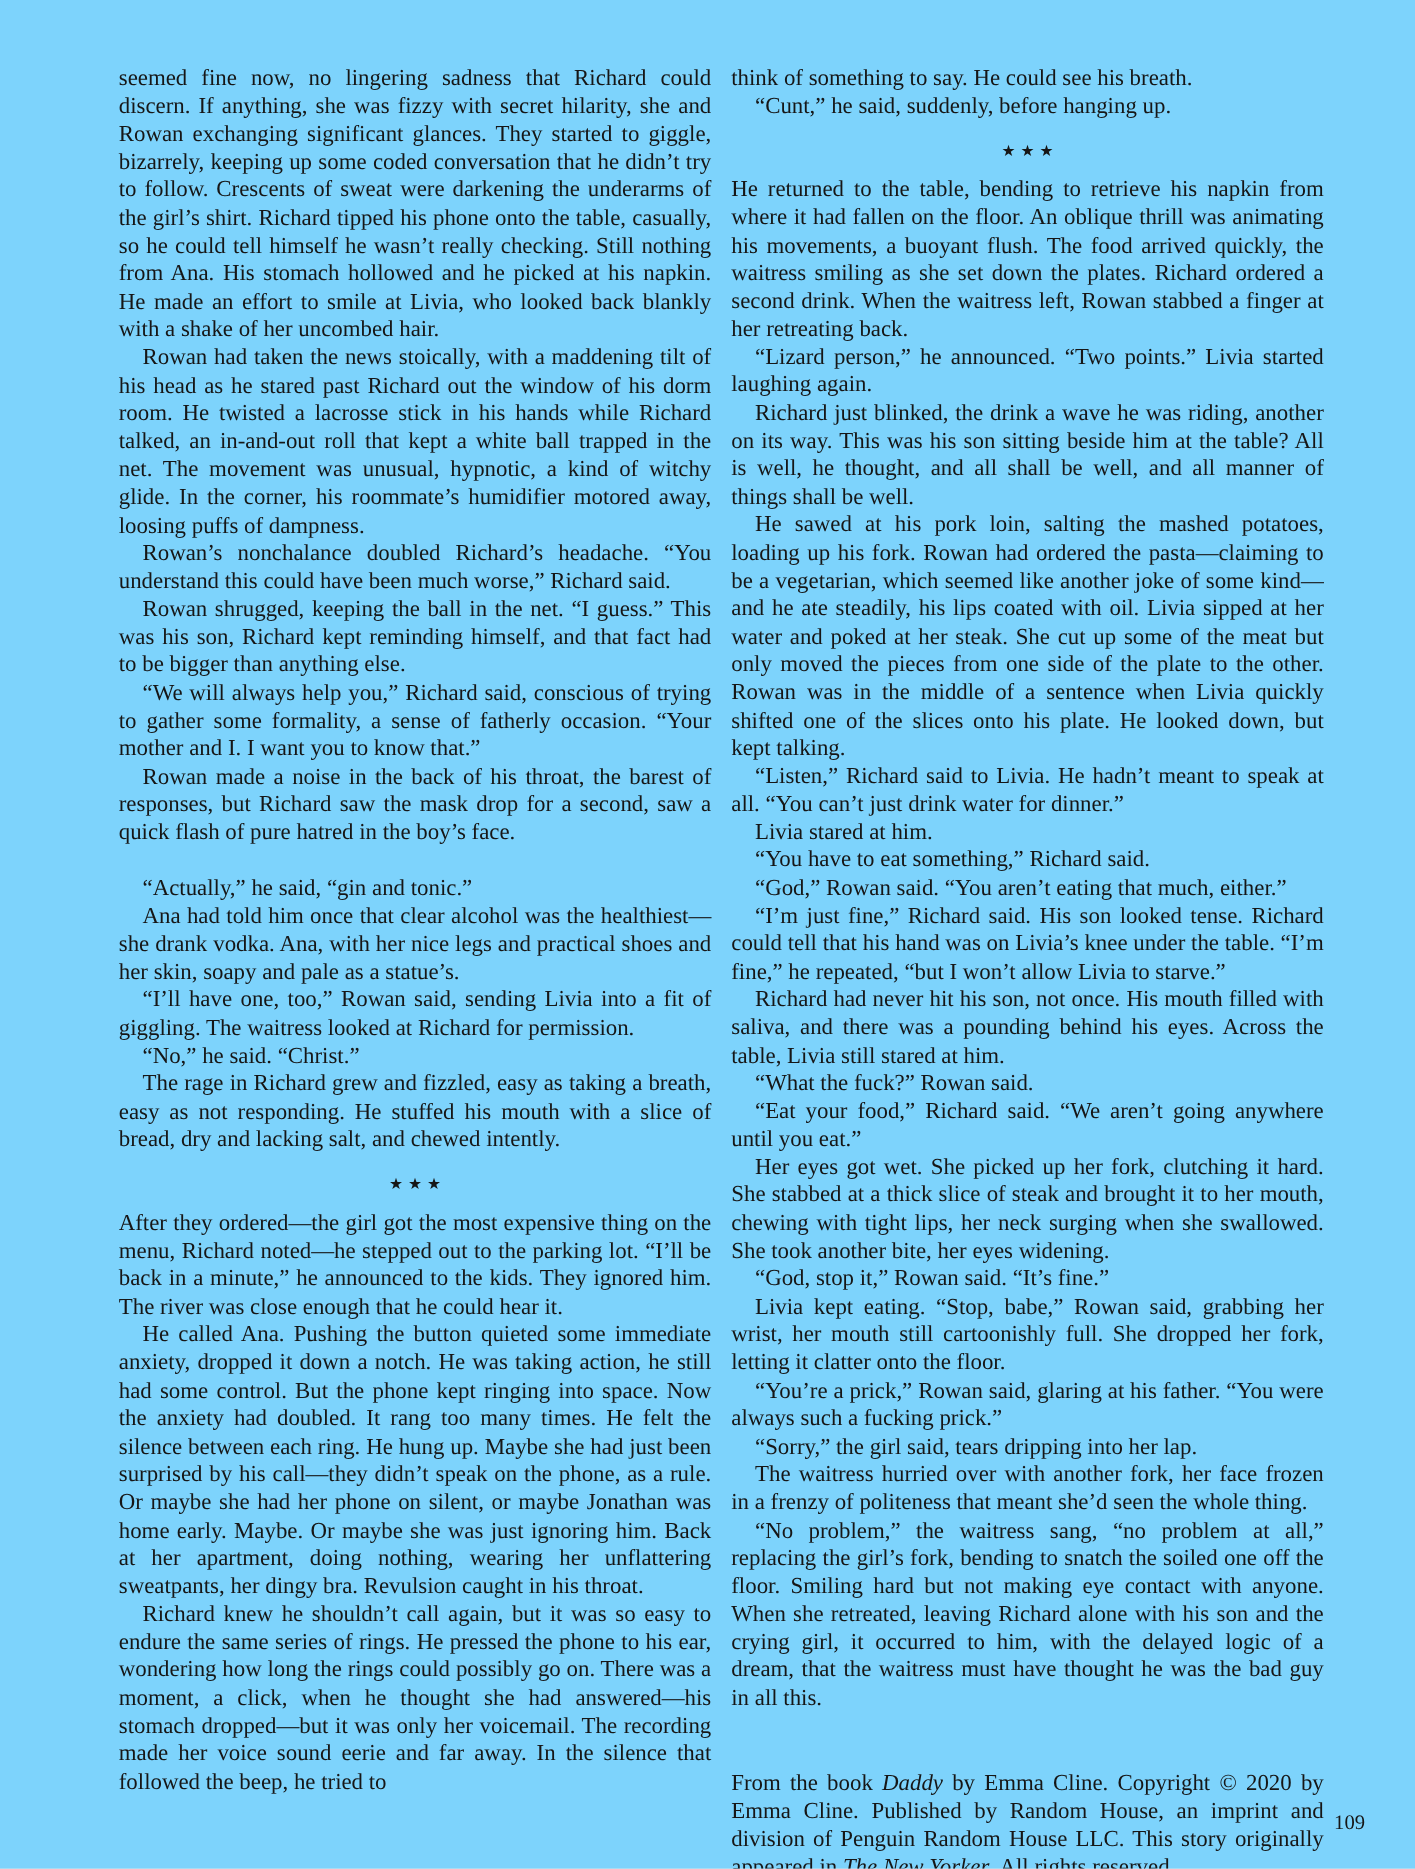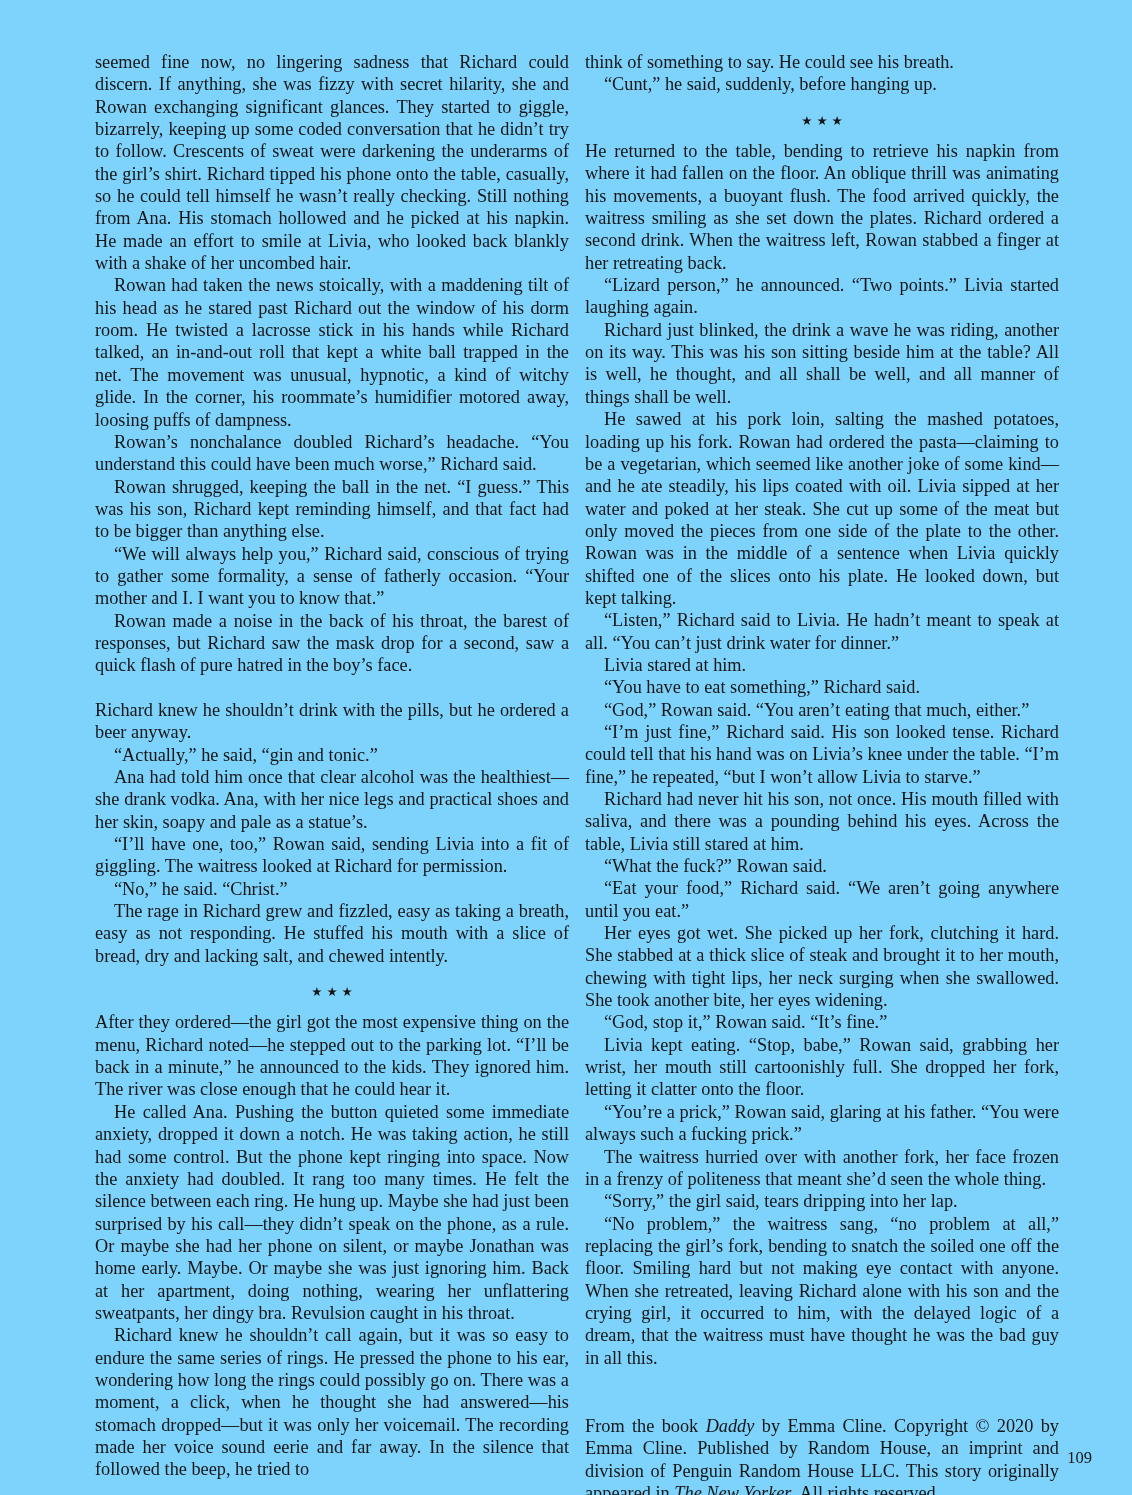--- a/index.html
+++ b/index.html
@@ -57,21 +57,20 @@
 <div class="page">
   <div class="columns">
     <div class="column">
         <p class="para">seemed fine now, no lingering sadness that Richard could discern. If anything, she was fizzy with secret hilarity, she and Rowan exchanging significant glances. They started to giggle, bizarrely, keeping up some coded conversation that he didn’t try to follow. Crescents of sweat were darkening the underarms of the girl’s shirt. Richard tipped his phone onto the table, casually, so he could tell himself he wasn’t really checking. Still nothing from Ana. His stomach hollowed and he picked at his napkin. He made an effort to smile at Livia, who looked back blankly with a shake of her uncombed hair.</p>
         <p class="para indent">Rowan had taken the news stoically, with a maddening tilt of his head as he stared past Richard out the window of his dorm room. He twisted a lacrosse stick in his hands while Richard talked, an in-and-out roll that kept a white ball trapped in the net. The movement was unusual, hypnotic, a kind of witchy glide. In the corner, his roommate’s humidifier motored away, loosing puffs of dampness.</p>
         <p class="para indent">Rowan’s nonchalance doubled Richard’s headache. “You understand this could have been much worse,” Richard said.</p>
         <p class="para indent">Rowan shrugged, keeping the ball in the net. “I guess.” This was his son, Richard kept reminding himself, and that fact had to be bigger than anything else.</p>
         <p class="para indent">“We will always help you,” Richard said, conscious of trying to gather some formality, a sense of fatherly occasion. “Your mother and I. I want you to know that.”</p>
         <p class="para indent">Rowan made a noise in the back of his throat, the barest of responses, but Richard saw the mask drop for a second, saw a quick flash of pure hatred in the boy’s face.</p>
         <div class="blank-line"></div>
-        <p class="para">Richard knew he shouldn’t drink with the pills, but he ordered a beer anyway.</p>
         <p class="para indent">“Actually,” he said, “gin and tonic.”</p>
         <p class="para indent">Ana had told him once that clear alcohol was the healthiest—she drank vodka. Ana, with her nice legs and practical shoes and her skin, soapy and pale as a statue’s.</p>
         <p class="para indent">“I’ll have one, too,” Rowan said, sending Livia into a fit of giggling. The waitress looked at Richard for permission.</p>
         <p class="para indent">“No,” he said. “Christ.”</p>
         <p class="para indent">The rage in Richard grew and fizzled, easy as taking a breath, easy as not responding. He stuffed his mouth with a slice of bread, dry and lacking salt, and chewed intently.</p>
         <div class="stars">★★★</div>
         <p class="para">After they ordered—the girl got the most expensive thing on the menu, Richard noted—he stepped out to the parking lot. “I’ll be back in a minute,” he announced to the kids. They ignored him. The river was close enough that he could hear it.</p>
         <p class="para indent">He called Ana. Pushing the button quieted some immediate anxiety, dropped it down a notch. He was taking action, he still had some control. But the phone kept ringing into space. Now the anxiety had doubled. It rang too many times. He felt the silence between each ring. He hung up. Maybe she had just been surprised by his call—they didn’t speak on the phone, as a rule. Or maybe she had her phone on silent, or maybe Jonathan was home early. Maybe. Or maybe she was just ignoring him. Back at her apartment, doing nothing, wearing her unflattering sweatpants, her dingy bra. Revulsion caught in his throat.</p>
         <p class="para indent">Richard knew he shouldn’t call again, but it was so easy to endure the same series of rings. He pressed the phone to his ear, wondering how long the rings could possibly go on. There was a moment, a click, when he thought she had answered—his stomach dropped—but it was only her voicemail. The recording made her voice sound eerie and far away. In the silence that followed the beep, he tried to</p>
       </div>
@@ -88,20 +87,20 @@
         <p class="para indent">“You have to eat something,” Richard said.</p>
         <p class="para indent">“God,” Rowan said. “You aren’t eating that much, either.”</p>
         <p class="para indent">“I’m just fine,” Richard said. His son looked tense. Richard could tell that his hand was on Livia’s knee under the table. “I’m fine,” he repeated, “but I won’t allow Livia to starve.”</p>
         <p class="para indent">Richard had never hit his son, not once. His mouth filled with saliva, and there was a pounding behind his eyes. Across the table, Livia still stared at him.</p>
         <p class="para indent">“What the fuck?” Rowan said.</p>
         <p class="para indent">“Eat your food,” Richard said. “We aren’t going anywhere until you eat.”</p>
         <p class="para indent">Her eyes got wet. She picked up her fork, clutching it hard. She stabbed at a thick slice of steak and brought it to her mouth, chewing with tight lips, her neck surging when she swallowed. She took another bite, her eyes widening.</p>
         <p class="para indent">“God, stop it,” Rowan said. “It’s fine.”</p>
         <p class="para indent">Livia kept eating. “Stop, babe,” Rowan said, grabbing her wrist, her mouth still cartoonishly full. She dropped her fork, letting it clatter onto the floor.</p>
         <p class="para indent">“You’re a prick,” Rowan said, glaring at his father. “You were always such a fucking prick.”</p>
+        <p class="para indent">“Sorry,” the girl said, tears dripping into her lap.</p>
         <p class="para indent">The waitress hurried over with another fork, her face frozen in a frenzy of politeness that meant she’d seen the whole thing.</p>
-        <p class="para indent">“Sorry,” the girl said, tears dripping into her lap.</p>
         <p class="para indent">“No problem,” the waitress sang, “no problem at all,” replacing the girl’s fork, bending to snatch the soiled one off the floor. Smiling hard but not making eye contact with anyone. When she retreated, leaving Richard alone with his son and the crying girl, it occurred to him, with the delayed logic of a dream, that the waitress must have thought he was the bad guy in all this.</p>
         <p class="colophon"><span>From the book </span><i>Daddy</i><span> by Emma Cline. Copyright © 2020 by Emma Cline. Published by Random House, an imprint and division of Penguin Random House LLC. This story originally appeared in </span><i>The New Yorker</i><span>. All rights reserved.</span></p>
       </div>
   </div>
   <div class="page-number">109</div>
 </div>
 
 </body></html>

